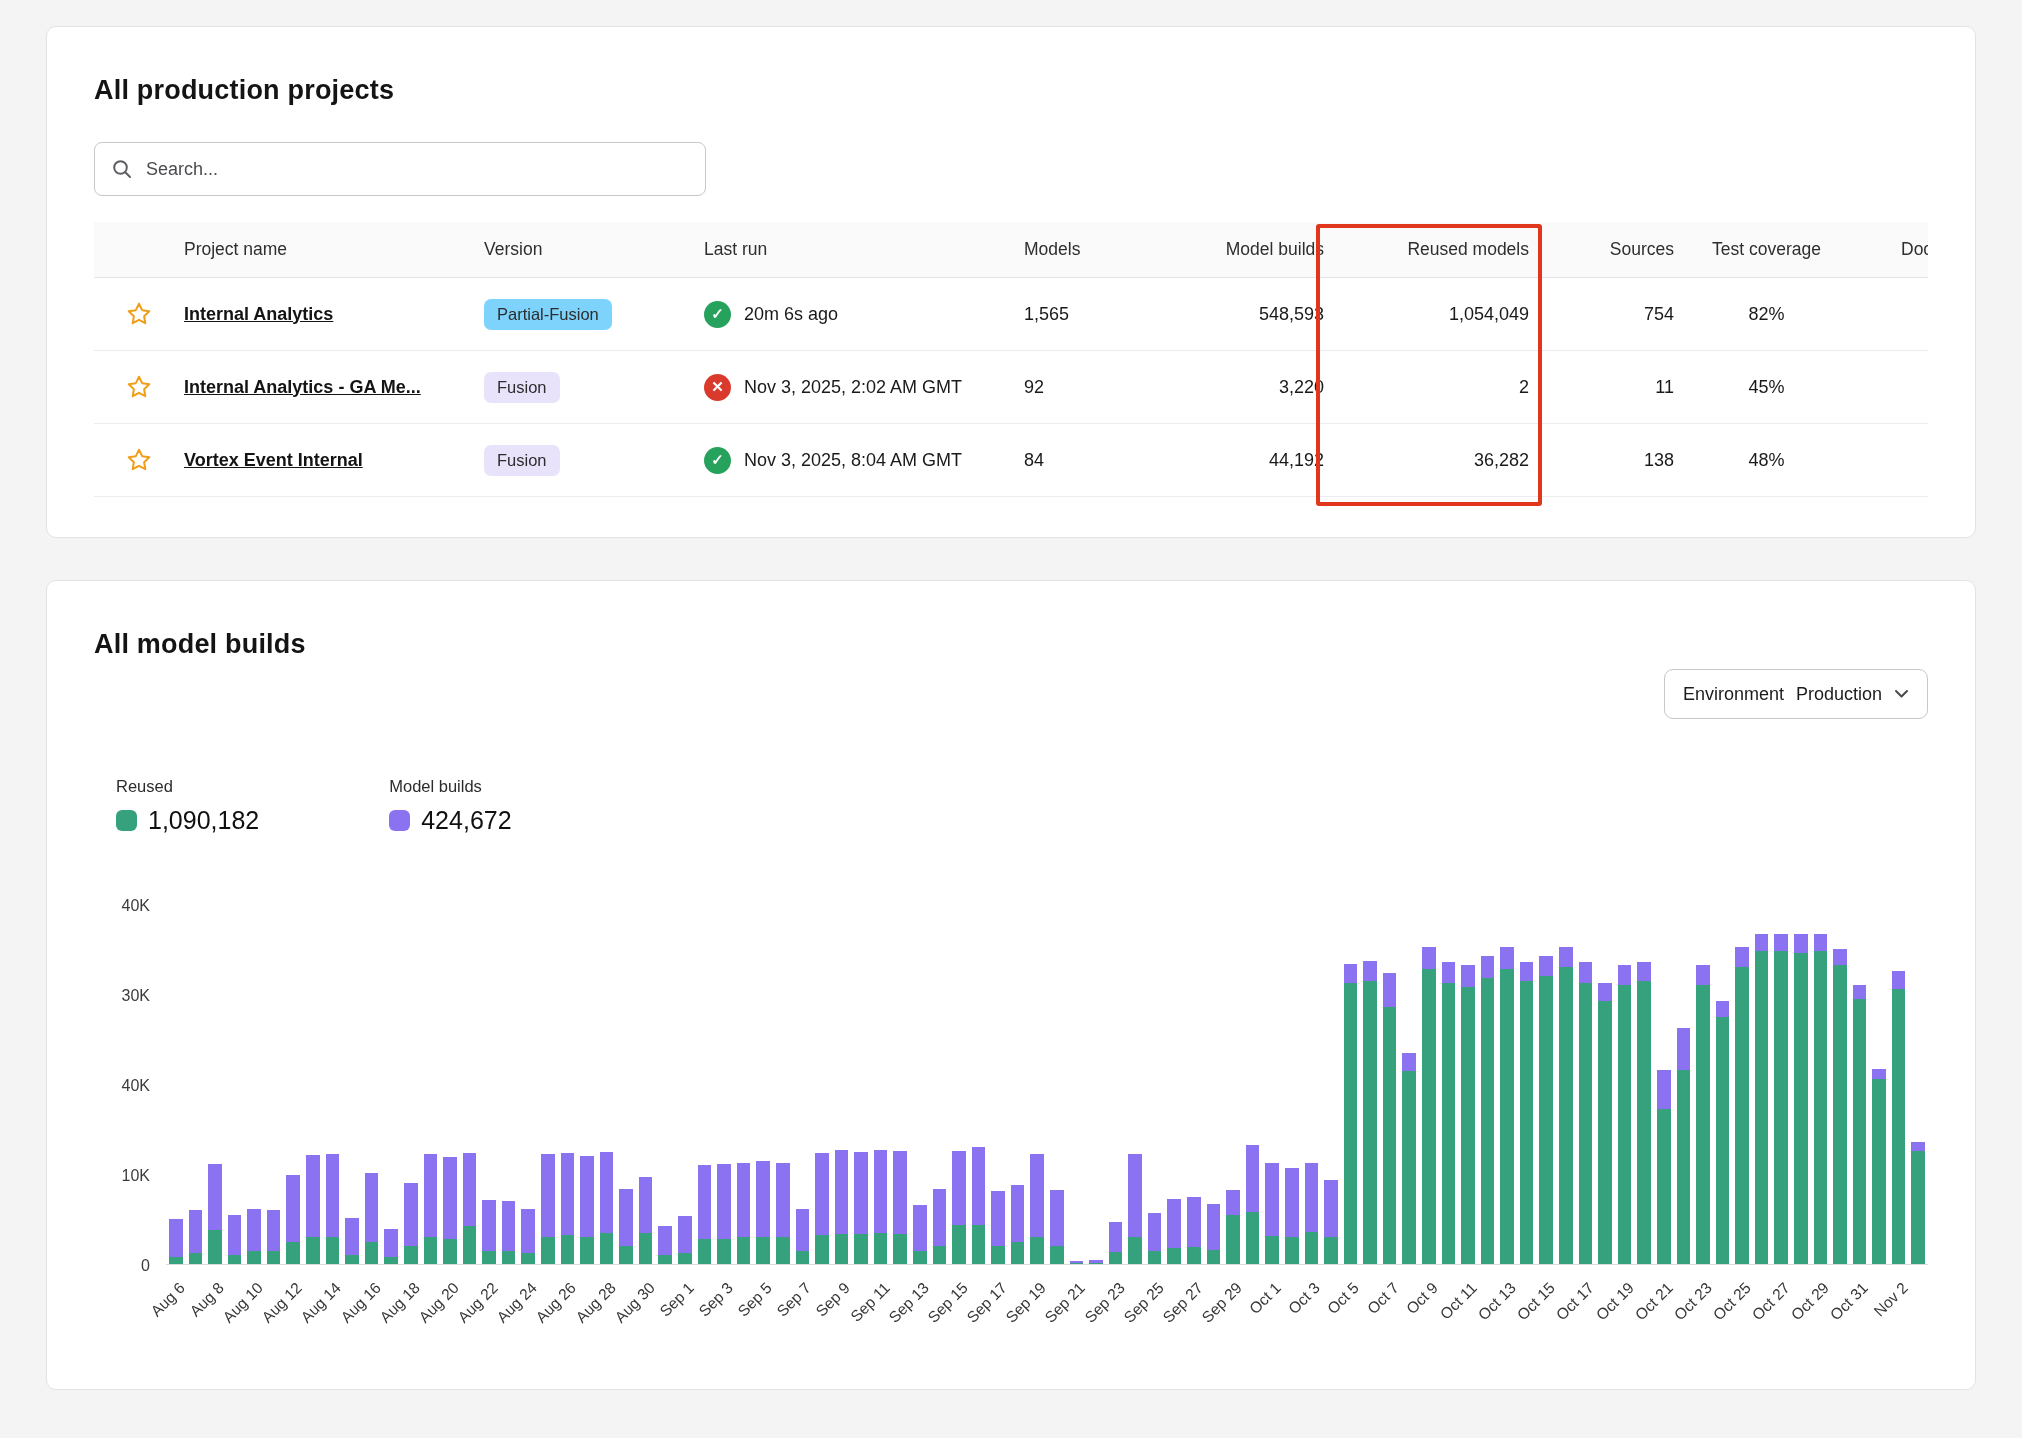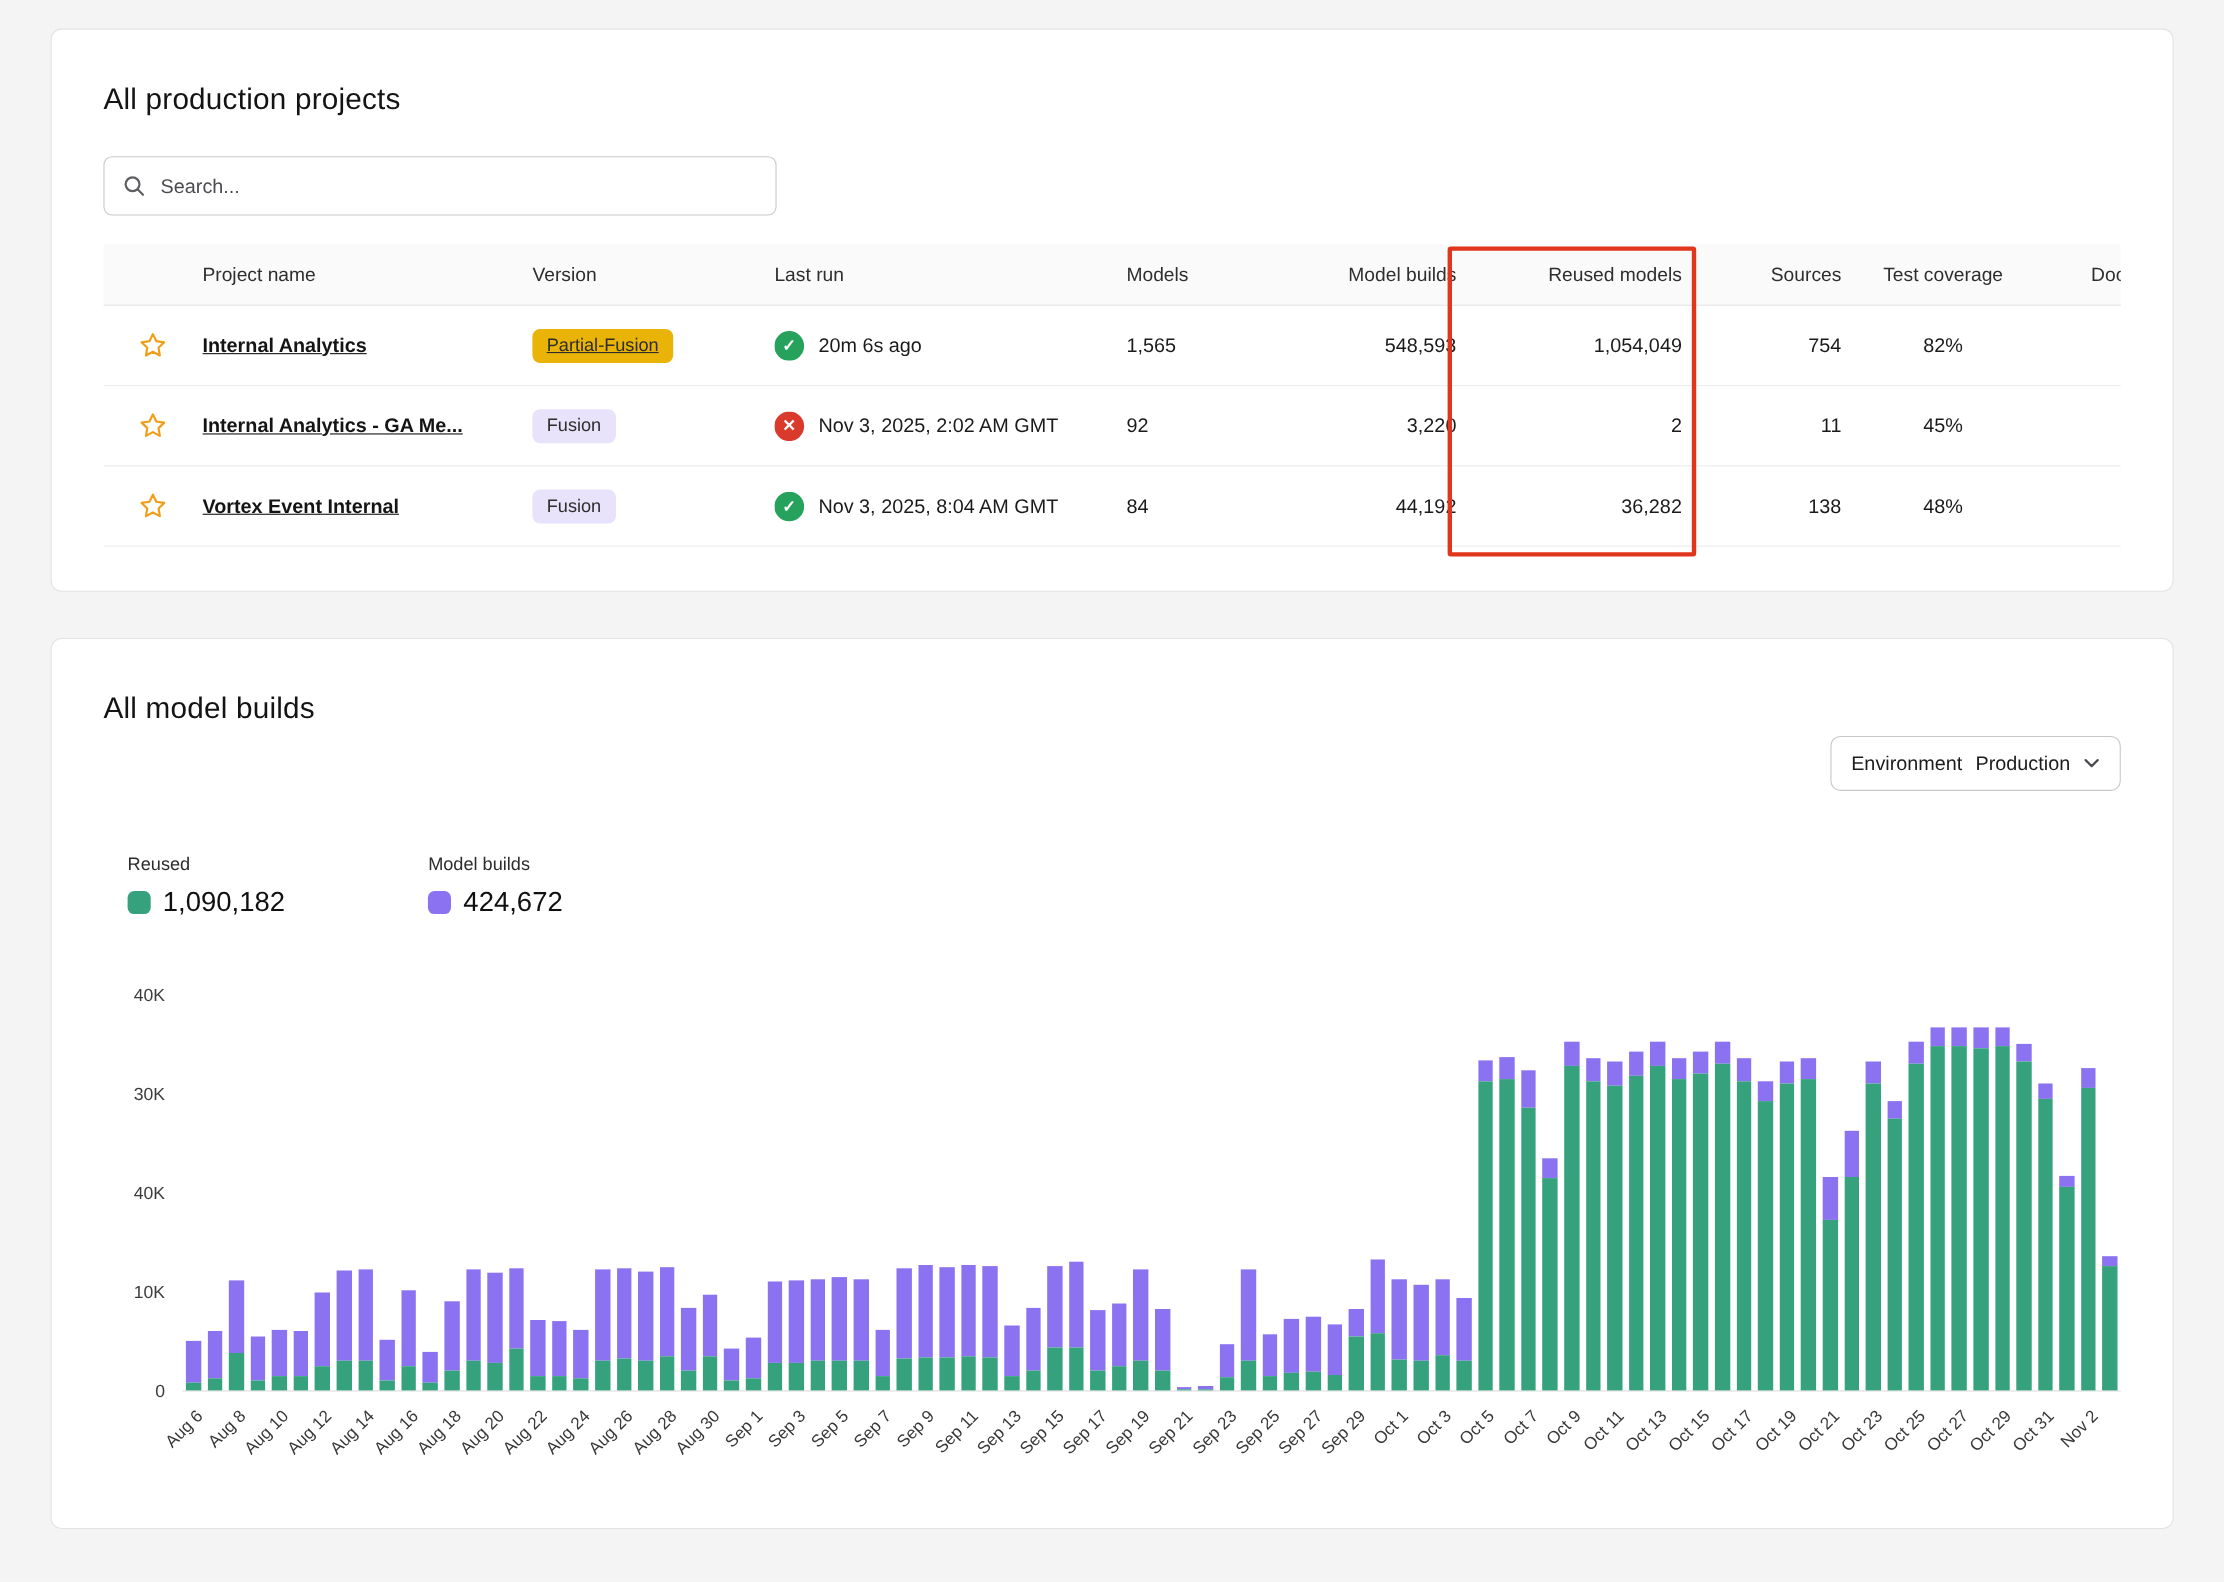--- a/index.html
+++ b/index.html
@@ -9,21 +9,21 @@
     background:#f4f4f5;
     color:#1a1a1a;
   }
   .page { padding:26px 46px 0; }
   .card {
     background:#fff;
     border:1px solid #e3e3e6;
     border-radius:10px;
   }
   .card1 { padding:48px 47px 26px; }
-  .card-title { font-size:27px; font-weight:400; color:#141414; letter-spacing:.2px; }
+  .card-title { font-size:27px; font-weight:700; color:#141414; letter-spacing:.2px; }
   .subtitle { font-size:17.5px; color:#404040; margin-top:12px; line-height:1.4; }
 
   
   .search-box {
     margin-top:36px; width:612px; height:54px;
     border:1px solid #c8c8cc; border-radius:8px;
     display:flex; align-items:center; gap:13px; padding:0 16px; background:#fff;
   }
   .search-box input {
     border:none; outline:none; flex:1; font-size:18px; color:#222;
@@ -42,21 +42,21 @@
   .c-ver { width:220px; }
   .c-run { width:320px; display:flex; align-items:center; gap:13px; white-space:nowrap; overflow:hidden; }
   .c-models { width:125px; text-align:left; }
   .c-builds { width:175px; text-align:right; }
   .c-reused { width:205px; text-align:right; }
   .c-src { width:145px; text-align:right; }
   .c-cov { width:185px; text-align:center; }
   .c-doc { width:160px; padding-left:42px; white-space:nowrap; overflow:hidden; }
   .plink { color:#141414; text-decoration:underline; font-weight:600; cursor:pointer; }
   .badge { display:inline-block; padding:6px 13px; border-radius:7px; font-size:16.5px; color:#2d2d2d; }
-  .badge-partial { background:#eab308;text-decoration:underline; }
+  .badge-partial { background:#7dd3fc; }
   .badge-fusion { background:#e8e3fb; }
   .status-icon {
     width:27px; height:27px; border-radius:50%; flex:none;
     display:flex; align-items:center; justify-content:center;
     color:#fff; font-size:15px; font-weight:700;
   }
   .status-icon.success { background:#27a25d; }
   .status-icon.error { background:#d93a2b; }
   .star-btn { background:none; border:none; cursor:pointer; display:flex; }
   .highlight-box {

